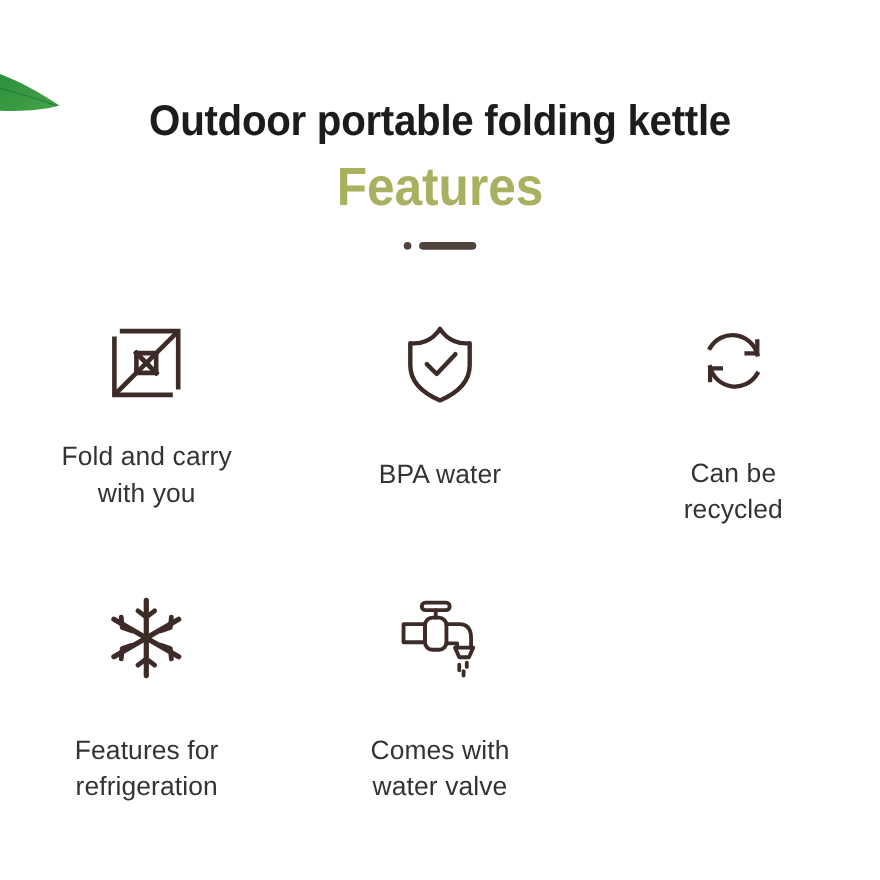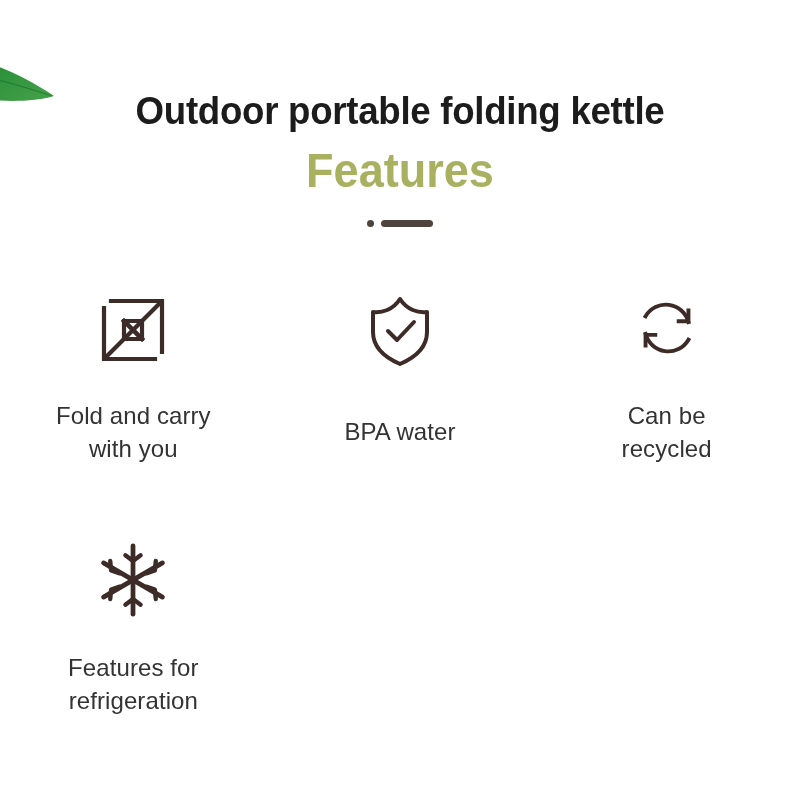--- a/index.html
+++ b/index.html
@@ -124,21 +124,21 @@
     letter-spacing: 0.1px;
   }
   .feature.single-line .feature-label {
     margin-top: 40px;
   }
   
   .features .feature.row2 .feature-icon {
     height: 86px;
   }
   .features .feature.row2 .feature-label {
-    margin-top: 28px;
+    margin-top: 43px;
   }
 </style>
 </head>
 <body>
 
 <div class="page">
 
   <div class="leaf-wrap">
     <svg width="130" height="80" viewBox="0 0 130 80">
       <defs>
@@ -221,15 +221,33 @@
             <polyline points="64,62 63,52 54,49"></polyline>
             <polyline points="64,22 63,32 54,35"></polyline>
             <polyline points="16,62 17,52 26,49"></polyline>
           </g>
         </svg>
       </div>
       <div class="feature-label">Features for
 refrigeration</div>
     </div>
 
+    <div class="feature row2">
+      <div class="feature-icon">
+        <svg width="82" height="76" viewBox="0 0 84 78" fill="none" stroke="#3d2b28" stroke-width="3.6" stroke-linecap="round" stroke-linejoin="round">
+          <rect x="25" y="6" width="26" height="7" rx="3.5"></rect>
+          <line x1="38" y1="13" x2="38" y2="20"></line>
+          <rect x="28" y="20" width="20" height="30" rx="7"></rect>
+          <rect x="8" y="26" width="20" height="17"></rect>
+          <path d="M48 26 L60 26 C 68 26, 71 31, 71 39 L71 48"></path>
+          <path d="M48 44 L58 44 L58 48"></path>
+          <path d="M56 48 L73 48 L69 57 L60 57 Z"></path>
+          <line x1="60" y1="64" x2="60" y2="69"></line>
+          <line x1="67" y1="62" x2="67" y2="66"></line>
+          <line x1="64" y1="70" x2="64" y2="74"></line>
+        </svg>
+      </div>
+      <div class="feature-label">Comes with
+water valve</div>
+    </div>
 
   </div>
 </div>
 
 </body></html>

